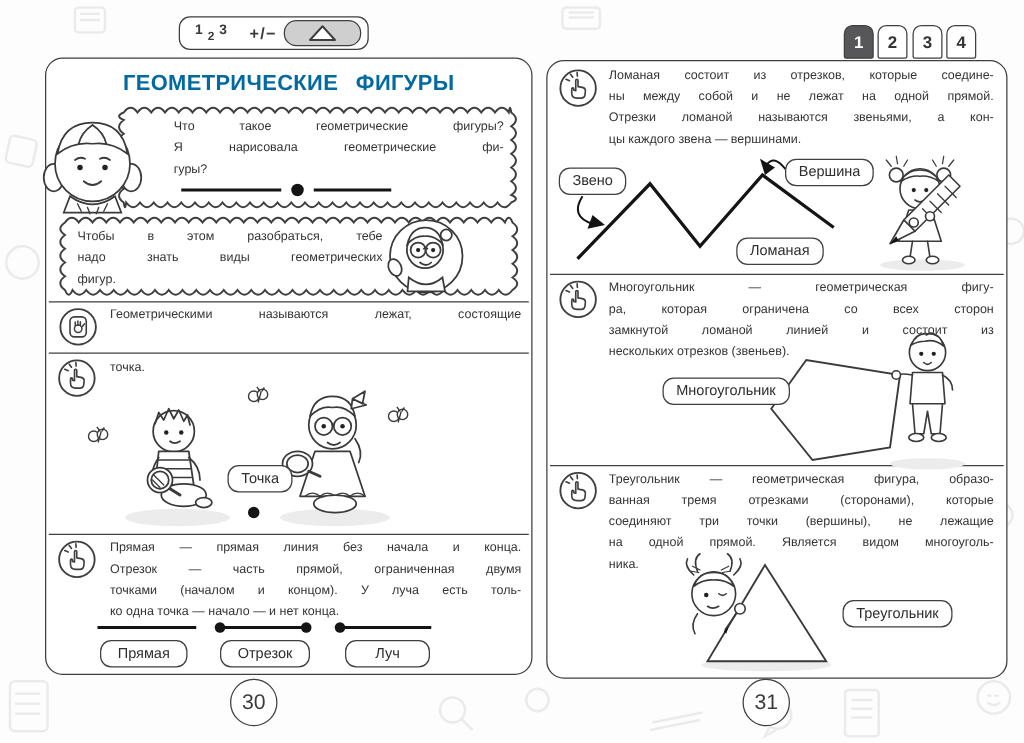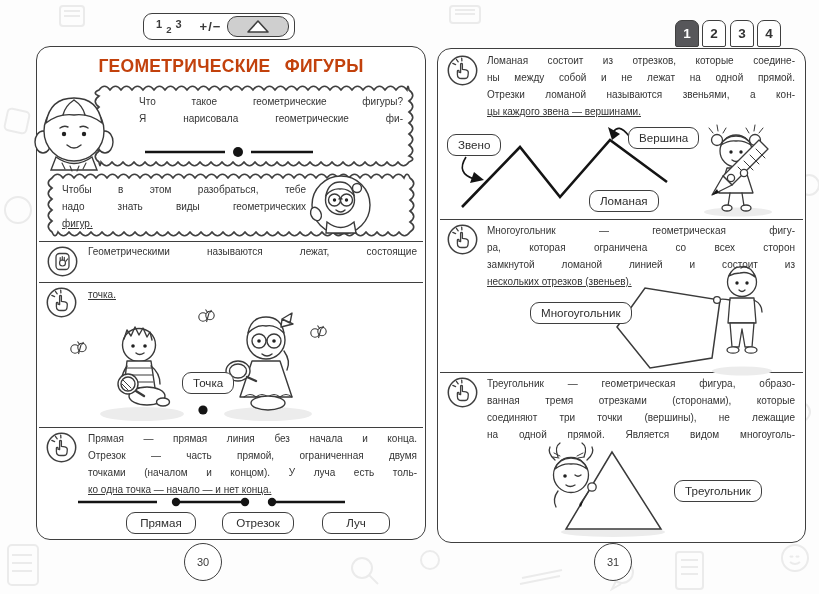--- a/index.html
+++ b/index.html
@@ -4,28 +4,28 @@
 <style>
   html,body{margin:0;padding:0;}
   body{width:819px;height:594px;position:relative;overflow:hidden;
        background:#fdfdfd;color:#3b3b3b;
        font-family:"Liberation Sans", sans-serif;}
   #stage{position:absolute;inset:0;}
   .panel{position:absolute;background:#fff;border:1.6px solid #3f3f3f;border-radius:14px;box-sizing:border-box;}
   .divider{position:absolute;border-top:1.3px solid #3f3f3f;height:0;}
   .txt{position:absolute;font-size:10px;line-height:17px;color:#343434;}
   .tline{text-align:justify;text-align-last:justify;}
-  .tline.tlast{text-align-last:left;text-decoration:underline;}
-  .title{position:absolute;font-weight:bold;font-size:17.5px;letter-spacing:.3px;word-spacing:9px;text-align:center;color:#c2410c;}
+  .tline.tlast{text-align-last:left;}
+  .title{position:absolute;font-weight:bold;font-size:17.5px;letter-spacing:.3px;word-spacing:9px;text-align:center;color:#0369a1;}
   .pill{position:absolute;border:1.4px solid #3f3f3f;border-radius:9px;background:#fff;
         font-size:11.6px;line-height:1;padding:4px 10px;white-space:nowrap;box-sizing:border-box;color:#2e2e2e;}
-  .pill.ctr{text-align:center;margin-left:46px;}
+  .pill.ctr{text-align:center;}
   .icon-slot{position:absolute;width:31px;height:31px;}
   .pagenum{position:absolute;width:36px;height:36px;border:1.4px solid #3f3f3f;border-radius:50%;
-           background:#fff;display:flex;align-items:center;justify-content:center;font-size:11px;}
+           background:#fff;display:flex;align-items:center;justify-content:center;font-size:17px;}
   
   .calctab{position:absolute;left:143px;top:13px;width:152px;height:27px;background:#fff;
            border:1.6px solid #3f3f3f;border-radius:9px;display:flex;align-items:center;
            padding:0 5px 0 12px;box-sizing:border-box;gap:4px;}
   .calctab .d1,.calctab .d3{font-size:11px;font-weight:bold;position:relative;top:-3px;}
   .calctab .d2{font-size:9.5px;font-weight:bold;position:relative;top:3px;}
   .calctab .ops{font-size:13px;font-weight:bold;margin-left:14px;letter-spacing:1px;}
   .tri-btn{margin-left:auto;width:60px;height:19px;background:#cfcfcf;border:1.4px solid #3f3f3f;
            border-radius:10px;display:flex;align-items:center;justify-content:center;}
   
@@ -98,20 +98,21 @@
   <svg class="absvg" style="left:95px;top:86px" width="318" height="80">
     <path fill="#fff" stroke="#3f3f3f" stroke-width="1.6" d="M 4 4 Q 9.5 -3.5 15 4 Q 20.5 -3.5 26 4 Q 31.5 -3.5 37 4 Q 42.5 -3.5 48 4 Q 53.5 -3.5 59 4 Q 64.5 -3.5 70 4 Q 75.5 -3.5 81 4 Q 86.5 -3.5 92 4 Q 97.5 -3.5 103 4 Q 108.5 -3.5 114 4 Q 119.5 -3.5 125 4 Q 130.5 -3.5 136 4 Q 141.5 -3.5 147 4 Q 152.5 -3.5 158 4 Q 163.5 -3.5 169 4 Q 174.5 -3.5 180 4 Q 185.5 -3.5 191 4 Q 196.5 -3.5 202 4 Q 207.5 -3.5 213 4 Q 218.5 -3.5 224 4 Q 229.5 -3.5 235 4 Q 240.5 -3.5 246 4 Q 251.5 -3.5 257 4 Q 262.5 -3.5 268 4 Q 273.5 -3.5 279 4 Q 284.5 -3.5 290 4 Q 295.5 -3.5 301 4 Q 306.5 -3.5 312 4 Q 313 -3.5 314 4 Q 321.5 9.5 314 15 Q 321.5 20.5 314 26 Q 321.5 31.5 314 37 Q 321.5 42.5 314 48 Q 321.5 53.5 314 59 Q 321.5 64.5 314 70 Q 321.5 73 314 76 Q 308.5 83.5 303 76 Q 297.5 83.5 292 76 Q 286.5 83.5 281 76 Q 275.5 83.5 270 76 Q 264.5 83.5 259 76 Q 253.5 83.5 248 76 Q 242.5 83.5 237 76 Q 231.5 83.5 226 76 Q 220.5 83.5 215 76 Q 209.5 83.5 204 76 Q 198.5 83.5 193 76 Q 187.5 83.5 182 76 Q 176.5 83.5 171 76 Q 165.5 83.5 160 76 Q 154.5 83.5 149 76 Q 143.5 83.5 138 76 Q 132.5 83.5 127 76 Q 121.5 83.5 116 76 Q 110.5 83.5 105 76 Q 99.5 83.5 94 76 Q 88.5 83.5 83 76 Q 77.5 83.5 72 76 Q 66.5 83.5 61 76 Q 55.5 83.5 50 76 Q 44.5 83.5 39 76 Q 33.5 83.5 28 76 Q 22.5 83.5 17 76 Q 11.5 83.5 6 76 Q 5 83.5 4 76 Q -3.5 70.5 4 65 Q -3.5 59.5 4 54 Q -3.5 48.5 4 43 Q -3.5 37.5 4 32 Q -3.5 26.5 4 21 Q -3.5 15.5 4 10 Q -3.5 7 4 4 Z"></path>
   </svg>
   <svg class="absvg" style="left:48px;top:174px" width="366" height="62">
     <path fill="#fff" stroke="#3f3f3f" stroke-width="1.6" d="M 4 4 Q 9.5 -3.5 15 4 Q 20.5 -3.5 26 4 Q 31.5 -3.5 37 4 Q 42.5 -3.5 48 4 Q 53.5 -3.5 59 4 Q 64.5 -3.5 70 4 Q 75.5 -3.5 81 4 Q 86.5 -3.5 92 4 Q 97.5 -3.5 103 4 Q 108.5 -3.5 114 4 Q 119.5 -3.5 125 4 Q 130.5 -3.5 136 4 Q 141.5 -3.5 147 4 Q 152.5 -3.5 158 4 Q 163.5 -3.5 169 4 Q 174.5 -3.5 180 4 Q 185.5 -3.5 191 4 Q 196.5 -3.5 202 4 Q 207.5 -3.5 213 4 Q 218.5 -3.5 224 4 Q 229.5 -3.5 235 4 Q 240.5 -3.5 246 4 Q 251.5 -3.5 257 4 Q 262.5 -3.5 268 4 Q 273.5 -3.5 279 4 Q 284.5 -3.5 290 4 Q 295.5 -3.5 301 4 Q 306.5 -3.5 312 4 Q 317.5 -3.5 323 4 Q 328.5 -3.5 334 4 Q 339.5 -3.5 345 4 Q 350.5 -3.5 356 4 Q 359 -3.5 362 4 Q 369.5 9.5 362 15 Q 369.5 20.5 362 26 Q 369.5 31.5 362 37 Q 369.5 42.5 362 48 Q 369.5 53 362 58 Q 356.5 65.5 351 58 Q 345.5 65.5 340 58 Q 334.5 65.5 329 58 Q 323.5 65.5 318 58 Q 312.5 65.5 307 58 Q 301.5 65.5 296 58 Q 290.5 65.5 285 58 Q 279.5 65.5 274 58 Q 268.5 65.5 263 58 Q 257.5 65.5 252 58 Q 246.5 65.5 241 58 Q 235.5 65.5 230 58 Q 224.5 65.5 219 58 Q 213.5 65.5 208 58 Q 202.5 65.5 197 58 Q 191.5 65.5 186 58 Q 180.5 65.5 175 58 Q 169.5 65.5 164 58 Q 158.5 65.5 153 58 Q 147.5 65.5 142 58 Q 136.5 65.5 131 58 Q 125.5 65.5 120 58 Q 114.5 65.5 109 58 Q 103.5 65.5 98 58 Q 92.5 65.5 87 58 Q 81.5 65.5 76 58 Q 70.5 65.5 65 58 Q 59.5 65.5 54 58 Q 48.5 65.5 43 58 Q 37.5 65.5 32 58 Q 26.5 65.5 21 58 Q 15.5 65.5 10 58 Q 7 65.5 4 58 Q -3.5 52.5 4 47 Q -3.5 41.5 4 36 Q -3.5 30.5 4 25 Q -3.5 19.5 4 14 Q -3.5 9 4 4 Z"></path>
   </svg>
 
   <div class="txt" style="left:139px;top:93px;width:264px">
       <div class="tline">Что такое геометрические фигуры?</div>
       <div class="tline">Я нарисовала геометрические фи-</div>
+      <div class="tline tlast">гуры?</div>
     </div>
   <div class="txt" style="left:62px;top:181px;width:244px">
       <div class="tline">Чтобы в этом разобраться, тебе</div>
       <div class="tline">надо знать виды геометрических</div>
       <div class="tline tlast">фигур.</div>
     </div>
 
   <div class="icon-slot ptr-slot" style="left:46px;top:287px">
   <svg width="31" height="31" viewBox="0 0 31 31">
     <circle cx="15.5" cy="15.5" r="14.2" fill="#fff" stroke="#3f3f3f" stroke-width="1.5"></circle>
@@ -191,20 +192,21 @@
       <div class="tline">Многоугольник — геометрическая фигу-</div>
       <div class="tline">ра, которая ограничена со всех сторон</div>
       <div class="tline">замкнутой ломаной линией и состоит из</div>
       <div class="tline tlast">нескольких отрезков (звеньев).</div>
     </div>
   <div class="txt" style="left:487px;top:375px;width:308px">
       <div class="tline">Треугольник — геометрическая фигура, образо-</div>
       <div class="tline">ванная тремя отрезками (сторонами), которые</div>
       <div class="tline">соединяют три точки (вершины), не лежащие</div>
       <div class="tline">на одной прямой. Является видом многоуголь-</div>
+      <div class="tline tlast">ника.</div>
     </div>
 
   <svg class="absvg" style="left:0;top:0" width="819" height="594">
 
     <g fill="#ececec">
       <ellipse cx="142" cy="414" rx="42" ry="7"></ellipse>
       <ellipse cx="268" cy="414" rx="44" ry="7"></ellipse>
       <ellipse cx="613" cy="532" rx="52" ry="5"></ellipse>
       <ellipse cx="742" cy="371" rx="30" ry="4.5"></ellipse>
       <ellipse cx="738" cy="212" rx="34" ry="4.5"></ellipse>

